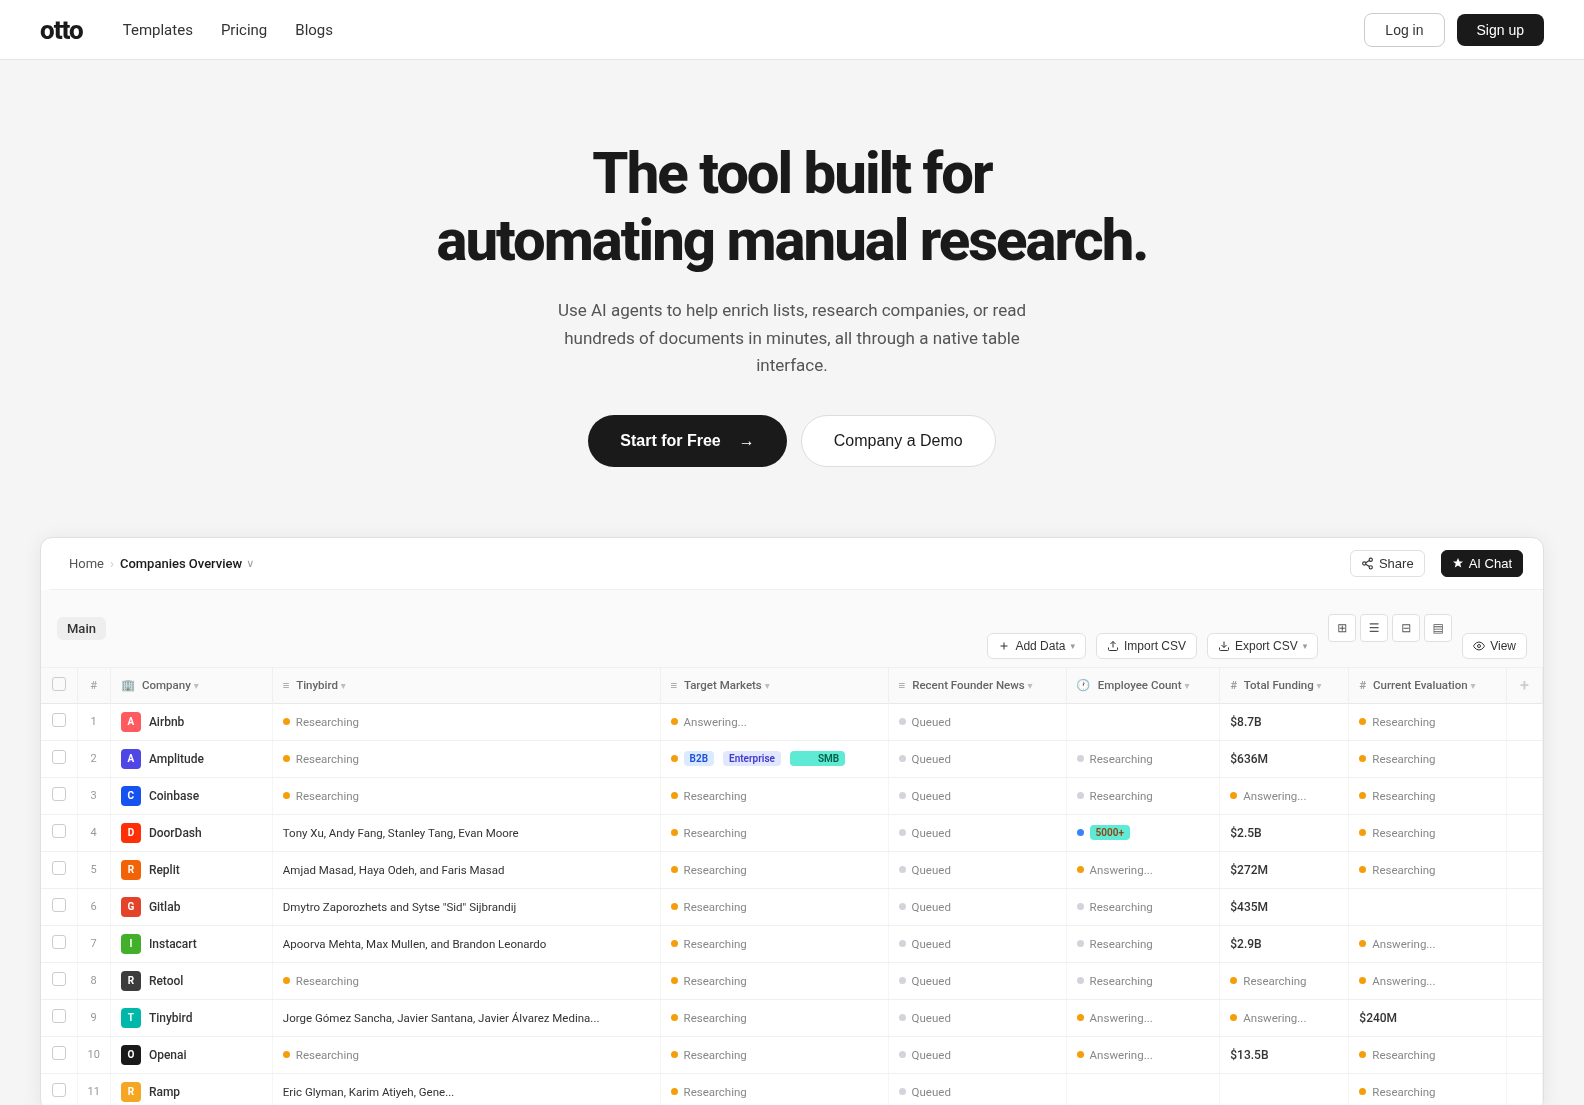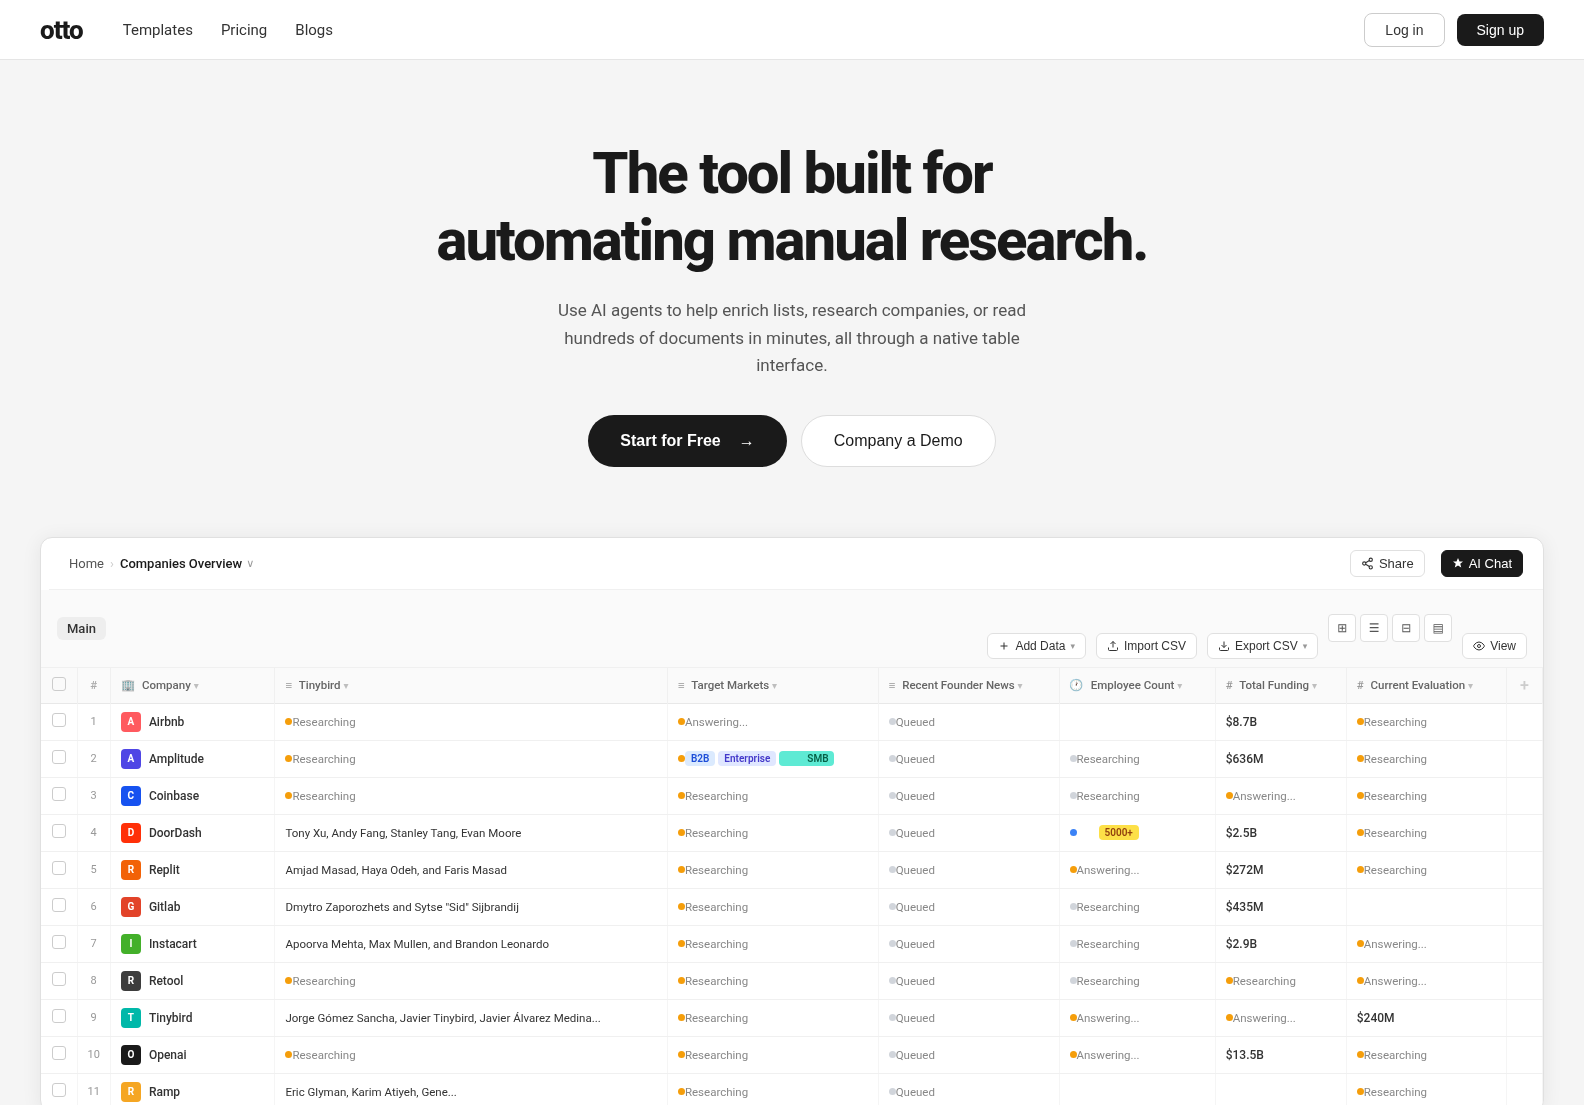--- a/index.html
+++ b/index.html
@@ -273,36 +273,37 @@
       width: 7px;
       height: 7px;
       border-radius: 50%;
       display: inline-block;
       flex-shrink: 0;
     }
 
     .status-cell {
       display: flex;
       align-items: center;
+      gap: 6px;
       color: #888;
       font-size: 11.5px;
     }
 
     .tag {
       display: inline-block;
       padding: 2px 6px;
       border-radius: 4px;
       font-size: 10px;
       font-weight: 600;
       margin-right: 3px;
     }
     .tag-b2b { background: #dbeafe; color: #1d4ed8; }
     .tag-enterprise { background: #e0e7ff; color: #4338ca; }
     .tag-smb { background: #5eead4; color: #065f46; padding-left: 28px; }
-    .tag-5000 { background: #fde047; color: #92400e; margin-left: 22px; }
+    .tag-5000 { background: #5eead4; color: #92400e; }
 
     .funding-val { font-size: 12px; color: #333; font-weight: 500; }
 
     .add-col {
       width: 36px;
       text-align: center;
       color: #ccc;
       font-size: 16px;
       cursor: pointer;
     }
@@ -787,21 +788,21 @@
   </tr>
             <tr>
     <td><span class="checkbox"></span></td>
     <td>9</td>
     <td>
       <div class="company-cell">
         <div class="company-logo" style="background:#00B8A9;color:#fff;">T</div>
         <span class="company-name">Tinybird</span>
       </div>
     </td>
-    <td><span style="font-size:11.5px;color:#333;line-height:1.4;">Jorge Gómez Sancha, Javier Tinybird, Javier Álvarez Medina...</span></td>
+    <td><span style="font-size:11.5px;color:#333;line-height:1.4;">Jorge Gómez Sancha, Javier Santana, Javier Álvarez Medina...</span></td>
     <td>
                 <div class="status-cell">
                   <span class="status-dot" style="background:#f59e0b;display:inline-block;"></span>
                   <span>Researching</span>
                 </div>
               </td>
     <td>
                 <div class="status-cell">
                   <span class="status-dot" style="background:#d1d5db;display:inline-block;"></span>
                   <span>Queued</span>

